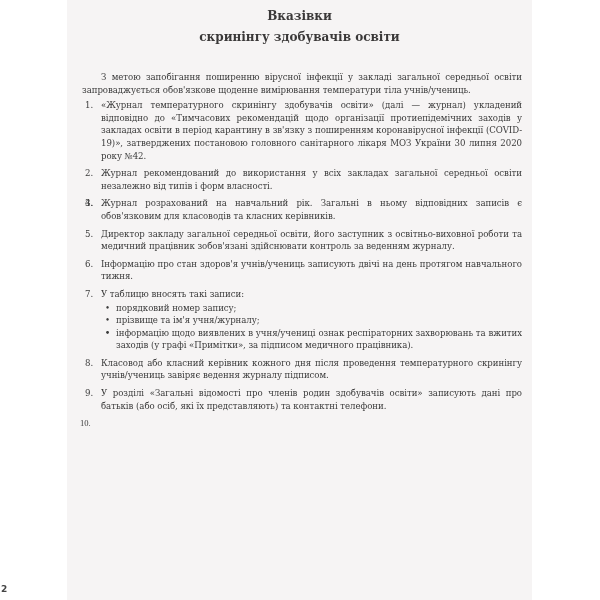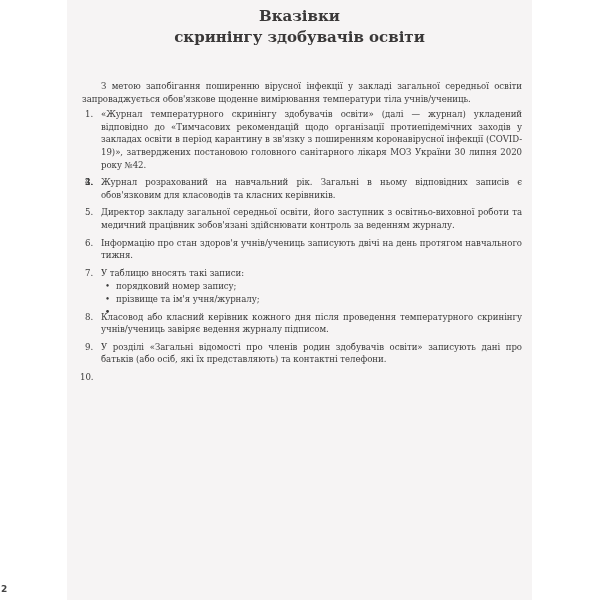--- a/index.html
+++ b/index.html
@@ -6,30 +6,30 @@
   body { width:600px; height:600px; position:relative; overflow:hidden; }
   .page {
     position:absolute; left:67px; top:0; width:465px; height:600px;
     background:#f6f4f4;
     font-family: "DejaVu Serif", "Liberation Serif", serif;
     color:#3a3a3a;
   }
   .title {
     position:absolute; left:0; top:6px; width:465px; text-align:center;
     font-family: "DejaVu Serif", serif; font-weight:bold;
-    font-size:15px; line-height:21px; color:#3a3838;
+    font-size:12px; line-height:21px; color:#3a3838;
   }
   .body {
-    position:absolute; left:15px; top:80px; width:440px;
+    position:absolute; left:15px; top:71px; width:440px;
     font-size:8.6px; line-height:12.6px; letter-spacing:-0.05px;
   }
   .intro { text-indent:19px; margin:0 0 3px 0; text-align:justify; }
   .item { position:relative; padding-left:19px; margin:0 0 5px 0; text-align:justify; }
   .num { position:absolute; left:3px; top:0; }
-  .item.ten .num { left:-2px; }
+  .item.ten .num { left:-2px;font-family:Liberation Serif, serif; }
   .sublist { margin:1px 0 0 0; padding:0; list-style:none; }
   .sub { position:relative; padding-left:15px; margin:0; text-align:justify; }
   .bullet { position:absolute; left:4px; top:0; }
   .pagenum {
     position:absolute; left:1px; top:584px;
     font-family:"DejaVu Sans", sans-serif; font-weight:bold; font-size:9px; color:#444;
   }
 </style>
 </head>
 <body>
@@ -42,20 +42,21 @@
 
   <div class="body">
     <p class="intro">З метою запобігання поширенню вірусної інфекції у закладі загальної середньої освіти запроваджується обов'язкове щоденне вимірювання температури тіла учнів/учениць.</p>
 
     <div class="item">
       <span class="num">1.</span>
       <span>«Журнал температурного скринінгу здобувачів освіти» (далі — журнал) укладений відповідно до «Тимчасових рекомендацій щодо організації протиепідемічних заходів у закладах освіти в період карантину в зв'язку з поширенням коронавірусної інфекції (COVID-19)», затверджених постановою головного санітарного лікаря МОЗ України 30 липня 2020 року №42.</span>
     </div>
     <div class="item">
       <span class="num">2.</span>
+      <span>Журнал рекомендований до використання у всіх закладах загальної середньої освіти незалежно від типів і форм власності.</span>
     </div>
     <div class="item">
       <span class="num">3.</span>
     </div>
     <div class="item">
       <span class="num">4.</span>
       <span>Журнал розрахований на навчальний рік. Загальні в ньому відповідних записів є обов'язковим для класоводів та класних керівників.</span>
     </div>
     <div class="item">
       <span class="num">5.</span>
@@ -75,20 +76,21 @@
         </li>
         <li class="sub">
           <span class="bullet">•</span>
           <span>прізвище та ім'я учня/журналу;</span>
         </li>
         <li class="sub">
           <span class="bullet">•</span>
         </li>
         <li class="sub">
           <span class="bullet">•</span>
+          <span>інформацію щодо виявлених в учня/учениці ознак респіраторних захворювань та вжитих заходів (у графі «Примітки», за підписом медичного працівника).</span>
         </li>
       </ul>
     </div>
     <div class="item">
       <span class="num">8.</span>
       <span>Класовод або класний керівник кожного дня після проведення температурного скринінгу учнів/учениць завіряє ведення журналу підписом.</span>
     </div>
     <div class="item">
       <span class="num">9.</span>
       <span>У розділі «Загальні відомості про членів родин здобувачів освіти» записують дані про батьків (або осіб, які їх представляють) та контактні телефони.</span>

